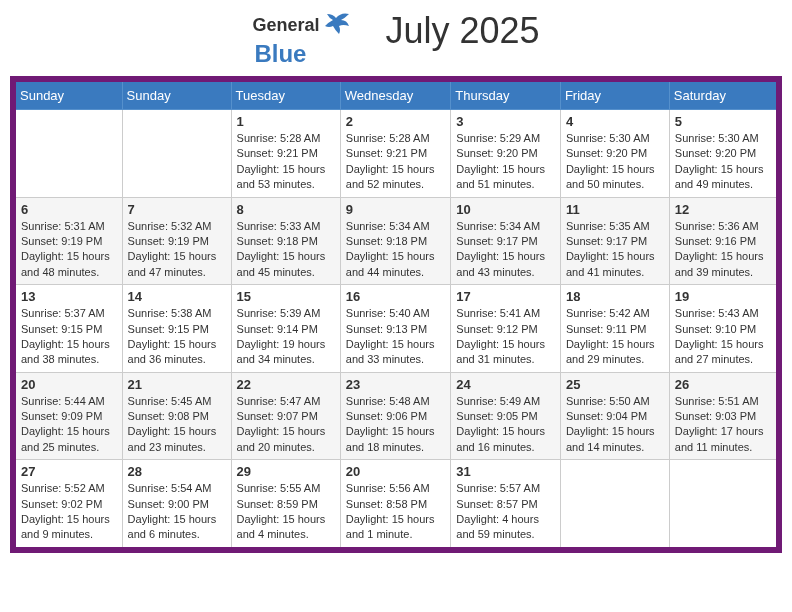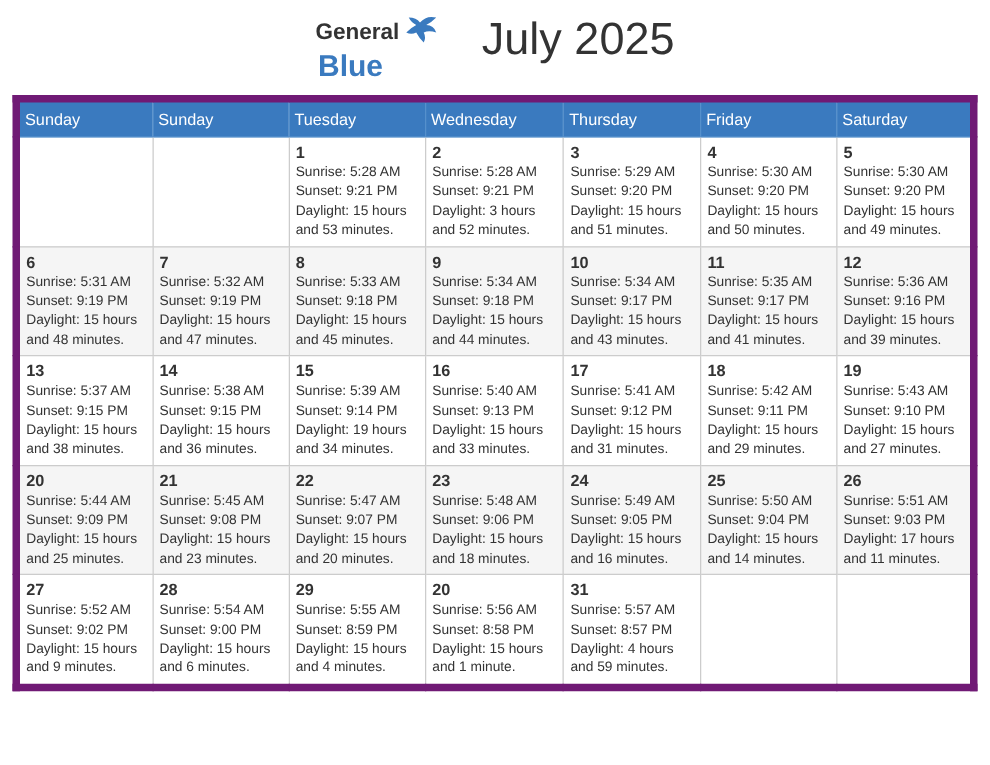--- a/index.html
+++ b/index.html
@@ -125,21 +125,21 @@
             <div>Sunrise: 5:28 AM</div>
             <div>Sunset: 9:21 PM</div>
             <div>Daylight: 15 hours and 53 minutes.</div>
           </div>
         </td>
         <td>
           <span class="day-number">2</span>
           <div class="cell-text">
             <div>Sunrise: 5:28 AM</div>
             <div>Sunset: 9:21 PM</div>
-            <div>Daylight: 3 hours and 52 minutes.</div>
+            <div>Daylight: 15 hours and 52 minutes.</div>
           </div>
         </td>
         <td>
           <span class="day-number">3</span>
           <div class="cell-text">
             <div>Sunrise: 5:29 AM</div>
             <div>Sunset: 9:20 PM</div>
             <div>Daylight: 15 hours and 51 minutes.</div>
           </div>
         </td>

